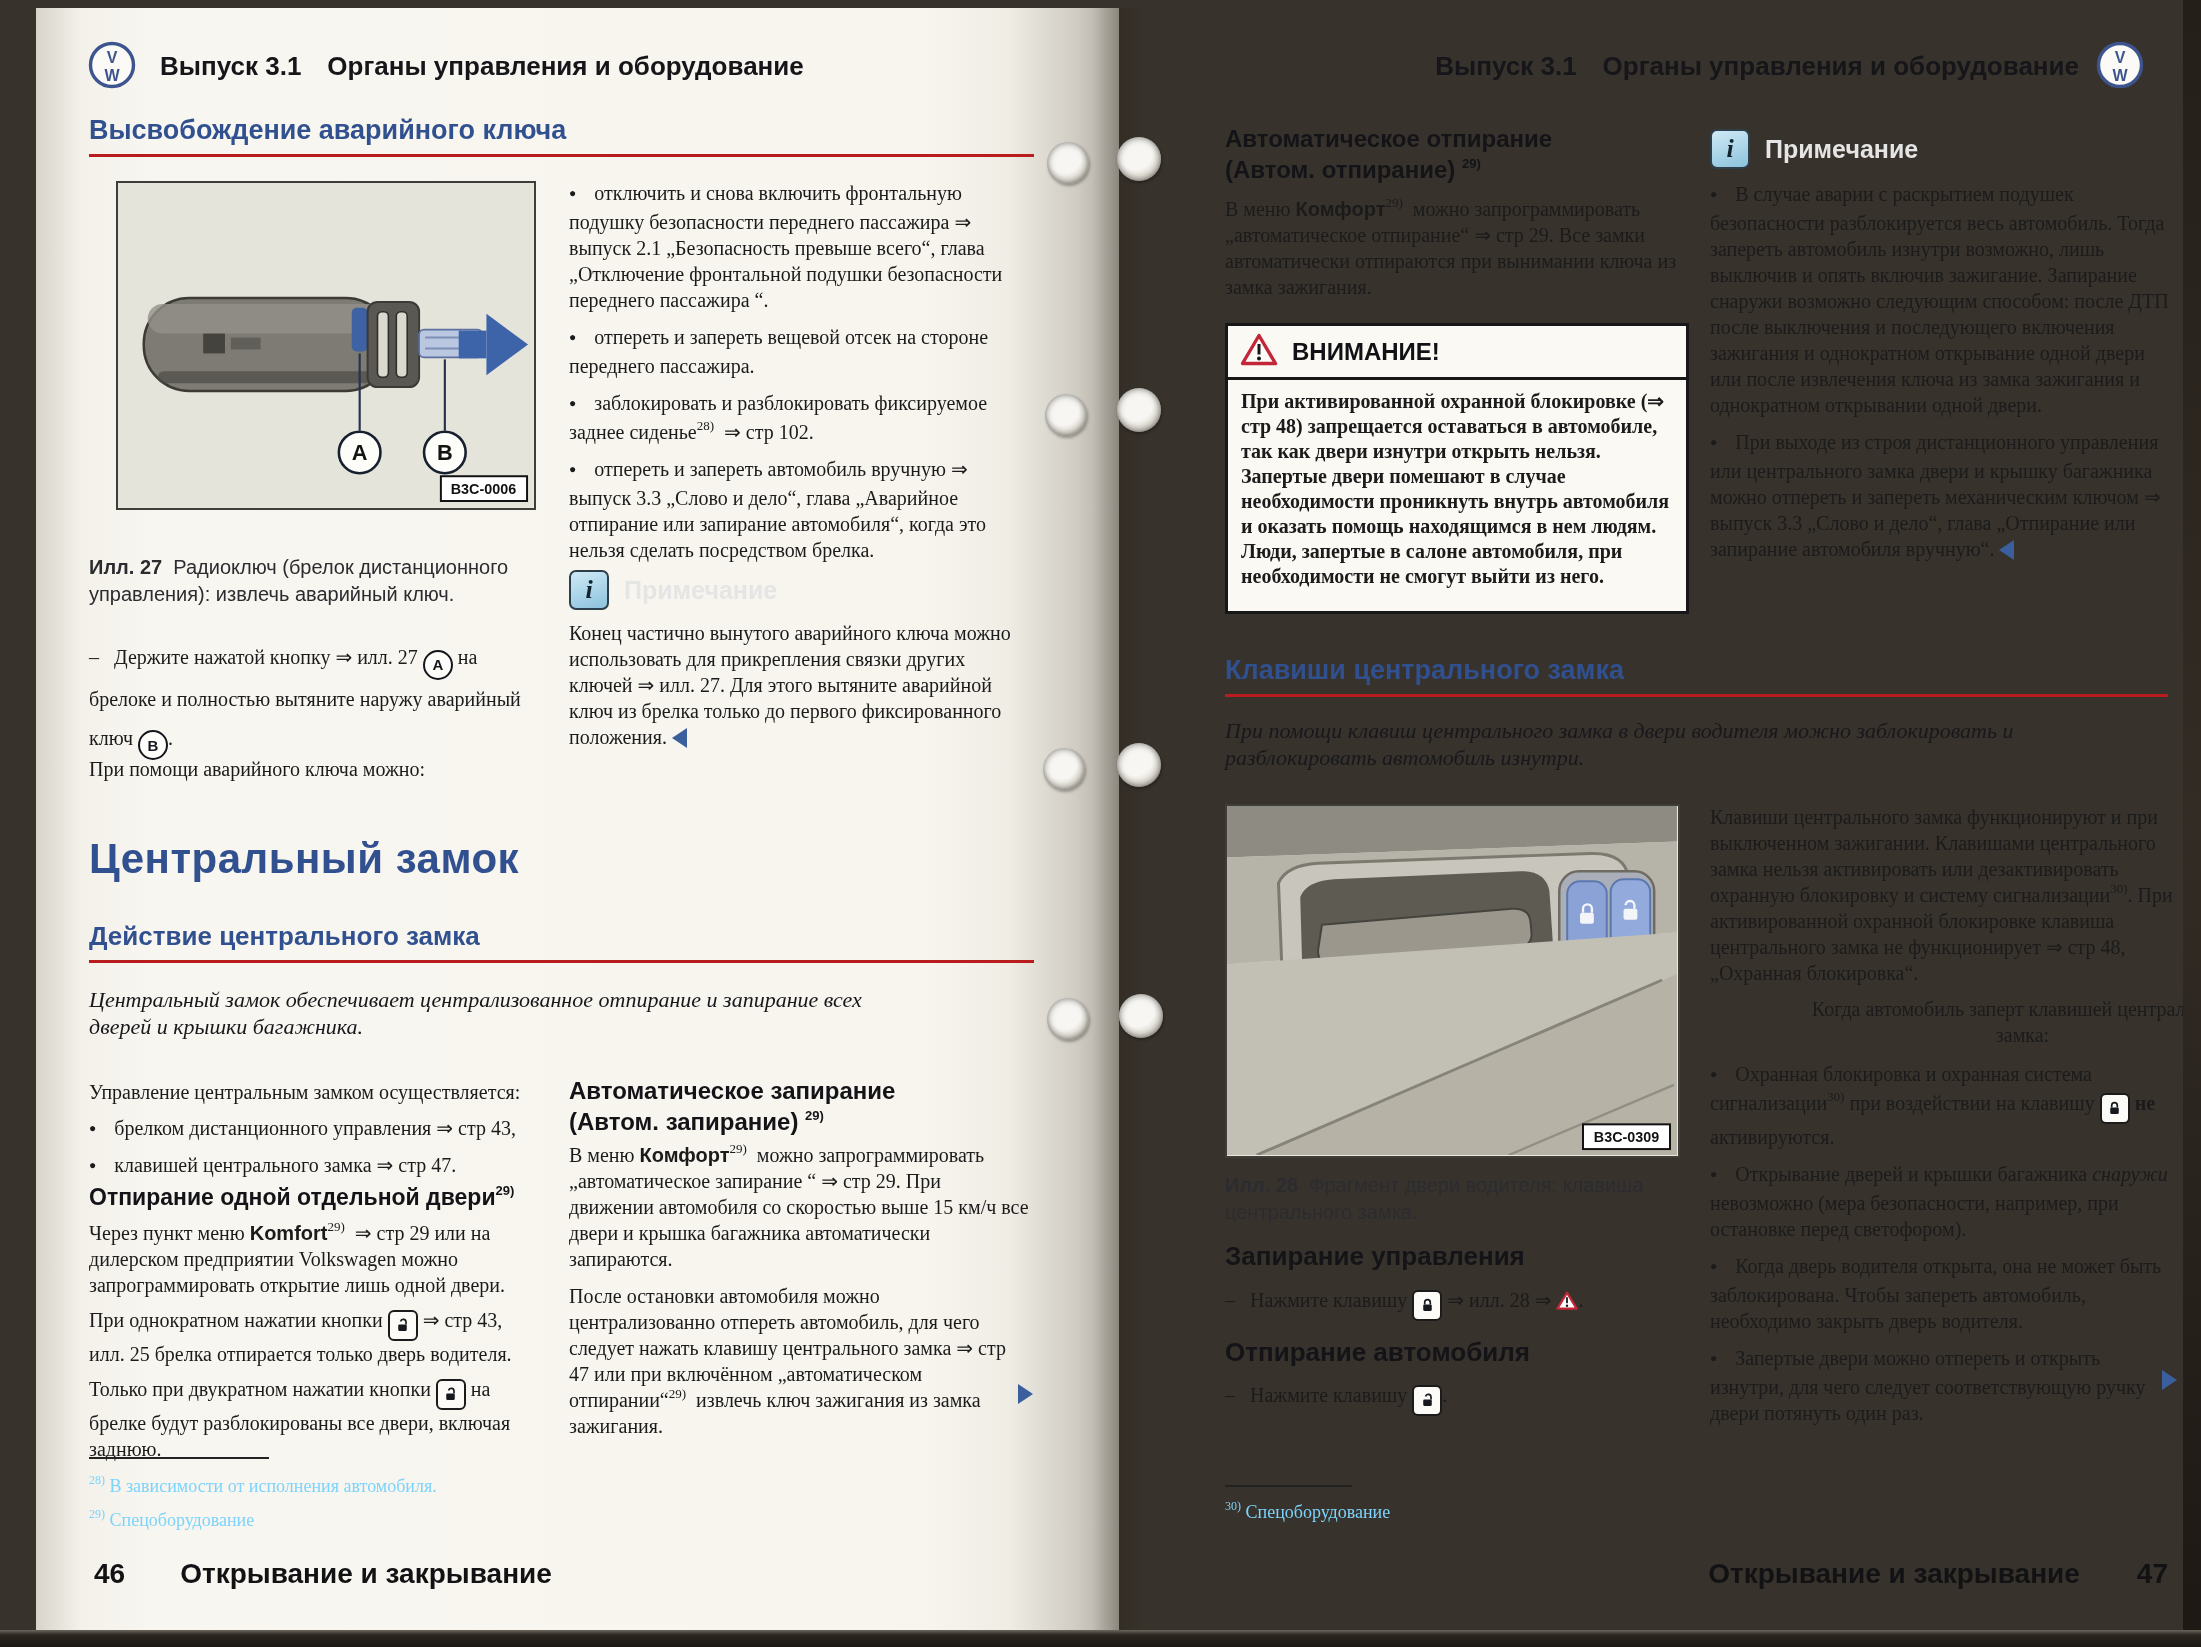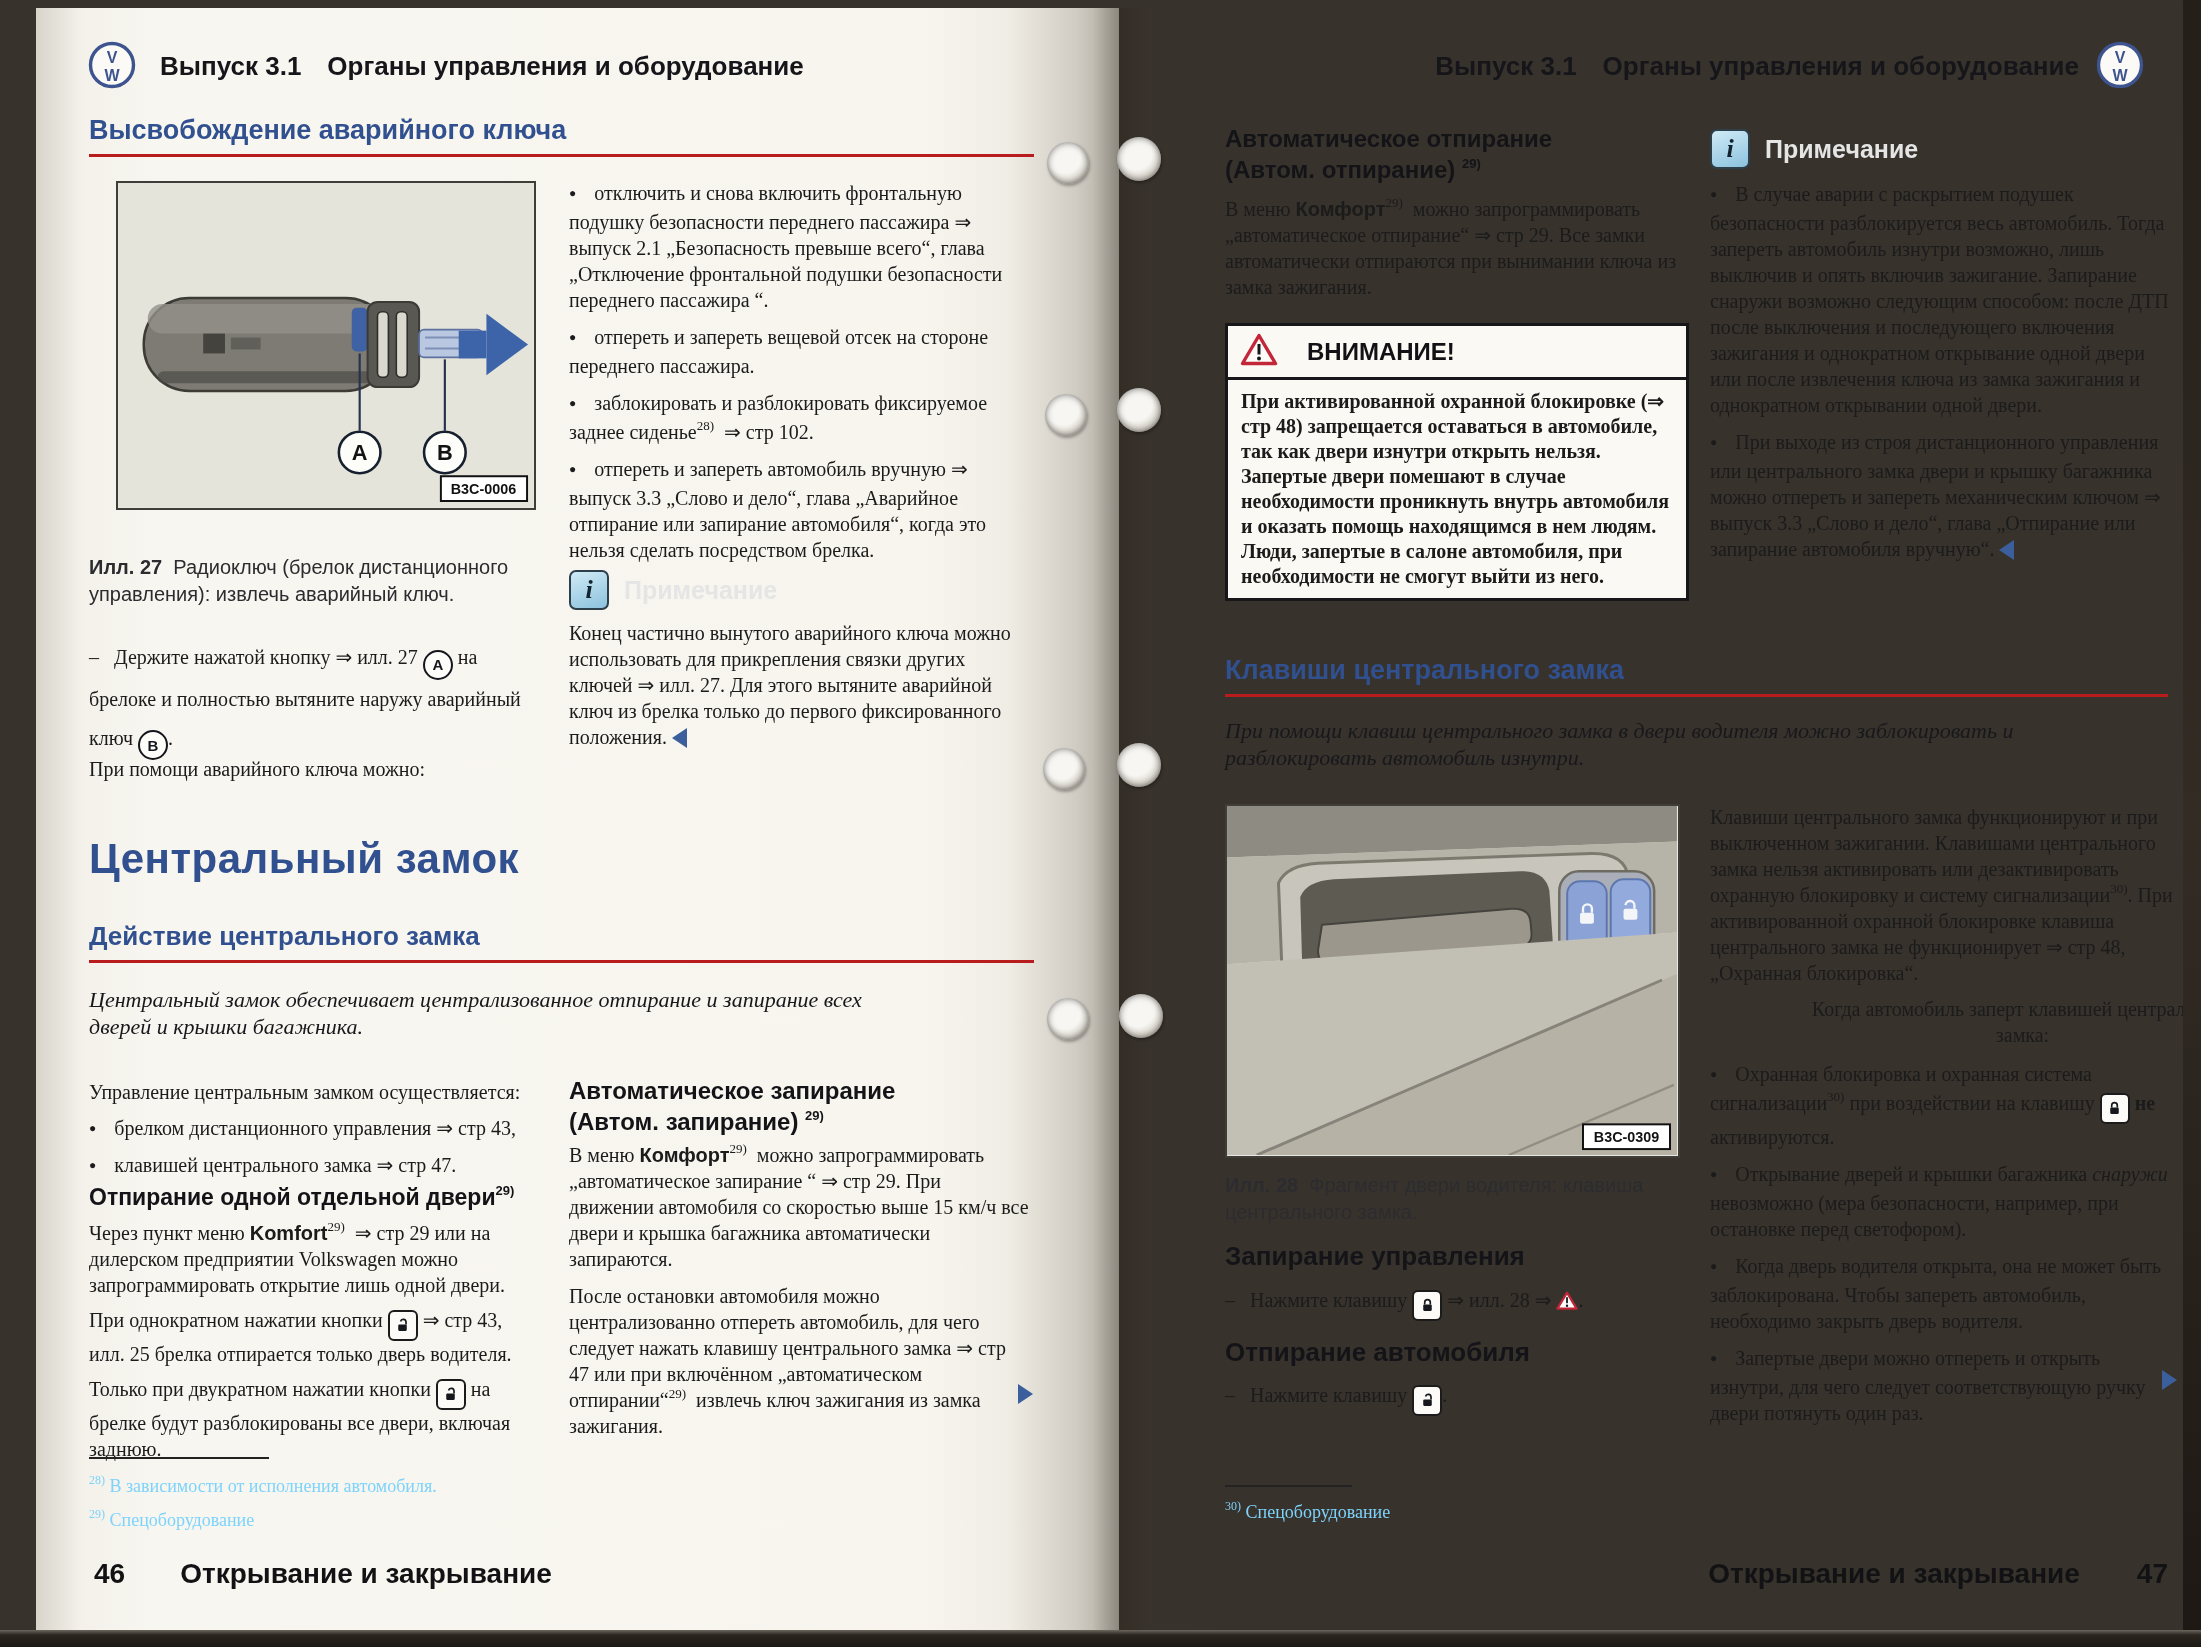--- a/index.html
+++ b/index.html
@@ -43,23 +43,23 @@
   .warn-inline{display:inline-block;vertical-align:-3px;}
   .tri{display:inline-block;width:0;height:0;border-top:10px solid transparent;border-bottom:10px solid transparent;vertical-align:-4px;}
   .tri.tl{border-right:15px solid var(--arrow);}
   .tri.tr{border-left:15px solid var(--arrow);}
   .note-head{display:flex;align-items:center;gap:15px;}
   .note-ico{display:inline-flex;width:36px;height:36px;border:2.5px solid #2e3f4c;border-radius:7px;
         background:linear-gradient(160deg,#cfeaf6,#8cc2dd);align-items:center;justify-content:center;
         font:700 italic 26px "Liberation Serif",serif;color:#10232e;}
   .note-title{font:700 25px "Liberation Sans",sans-serif;color:#e5e5e5;}
   .warnbox{border:3px solid #17171a;background:#fbf9f4;}
-  .warnbox .whead{display:flex;align-items:center;gap:29px;padding:7px 12px;border-bottom:3px solid #17171a;}
+  .warnbox .whead{display:flex;align-items:center;gap:14px;padding:7px 12px;border-bottom:3px solid #17171a;}
   .warnbox .wtitle{font:700 24px "Liberation Sans",sans-serif;color:#121216;}
-  .warnbox .wbody{padding:9px 13px 9px;font-weight:700;font-size:20px;line-height:25px;}
+  .warnbox .wbody{padding:9px 13px 22px;font-weight:700;font-size:20px;line-height:25px;}
   .figure{border:2.5px solid #3e3d38;box-sizing:border-box;background:#e9e7e0;}
   .subh{font-family:"Liberation Sans",sans-serif;font-weight:700;color:#141418;}
   .fn{font-size:18px;line-height:23px;color:#7dd3fc;}
   .fn sup{font-size:12px;}
   .foot{font-family:"Liberation Sans",sans-serif;font-weight:700;font-size:28px;color:#121214;white-space:nowrap;}
 </style>
 </head>
 <body>
 
 <div id="canvas">

